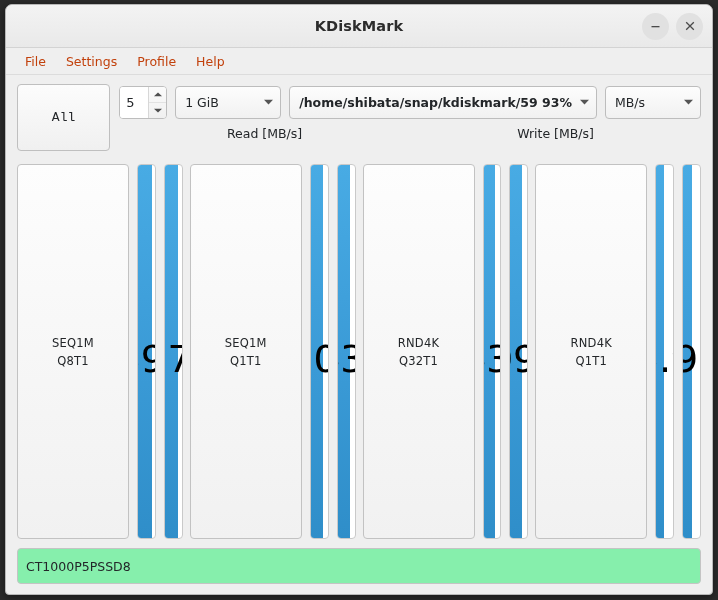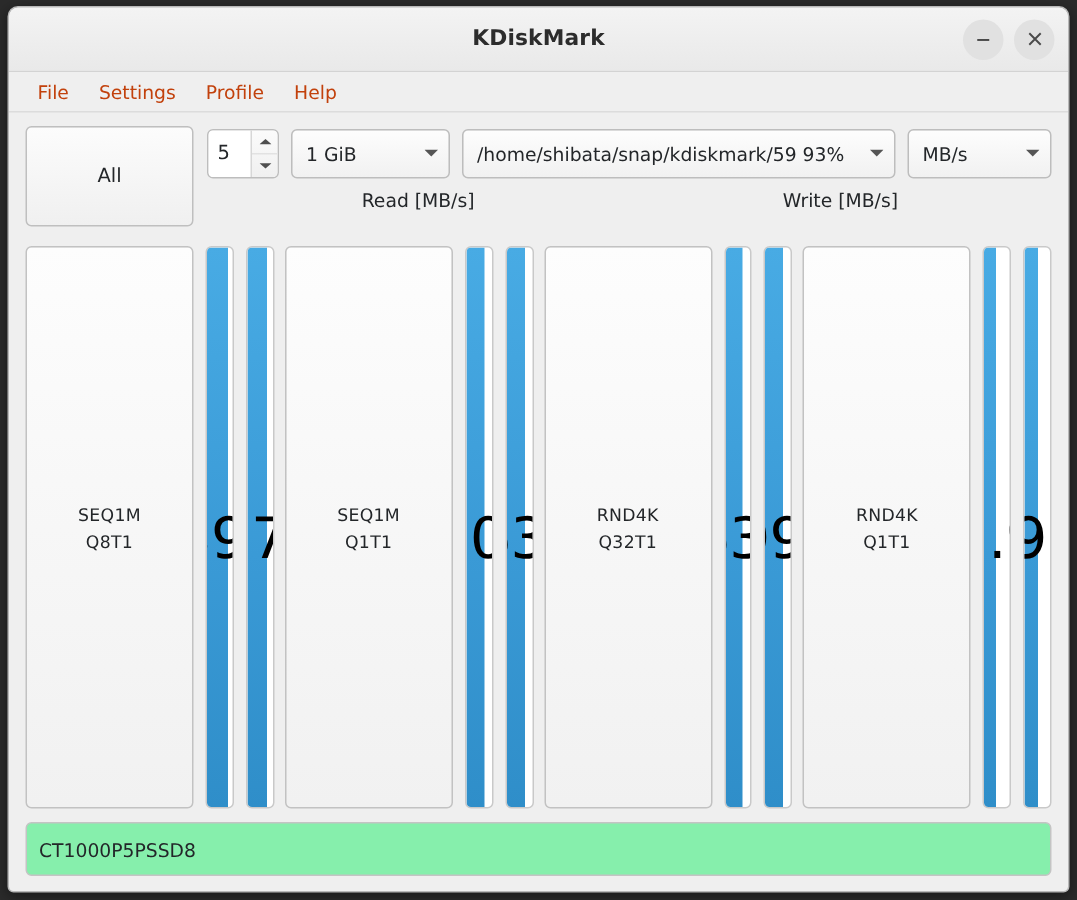--- a/index.html
+++ b/index.html
@@ -111,20 +111,21 @@
     background: linear-gradient(180deg, #fcfcfc 0%, #f0f0f0 100%);
     border: 1px solid #bfbfbf;
     border-radius: 4px;
     display: flex;
     align-items: center;
     justify-content: center;
     font-size: 13px;
     color: #232629;
     cursor: pointer;
     box-sizing: border-box;
+    font-family: Liberation Mono, monospace;
   }
 
   .ctrl-col {
     flex: 1 1 auto;
     display: flex;
     flex-direction: column;
   }
   .ctrl-line {
     display: flex;
     align-items: center;
@@ -180,21 +181,21 @@
     gap: 8px;
   }
   .combo-text {
     font-size: 12.5px;
     color: #232629;
     white-space: nowrap;
     overflow: hidden;
   }
   .combo-size   { width: 106px; justify-content: space-between; }
   .combo-path   { flex: 1 1 auto; min-width: 0; justify-content: space-between; }
-  .combo-path .combo-text { text-overflow: clip; }
+  .combo-path .combo-text { text-overflow: clip; font-weight: bold; }
   .combo-unit   { width: 96px; justify-content: space-between; gap: 28px; }
   .caret { flex: 0 0 auto; }
 
   .hdr-line {
     display: flex;
     height: 26px;
     align-items: center;
   }
   .hdr {
     flex: 1 1 50%;

